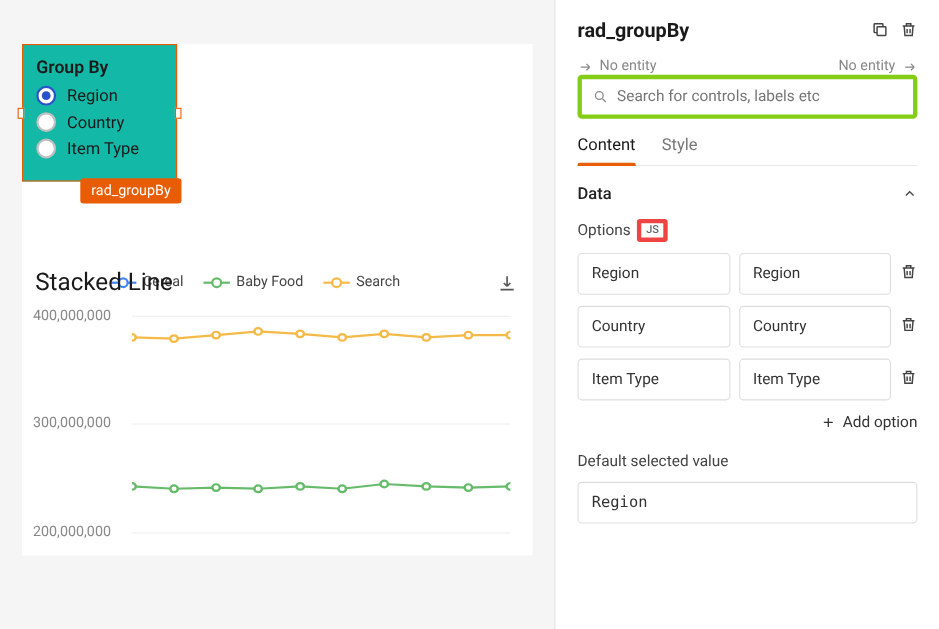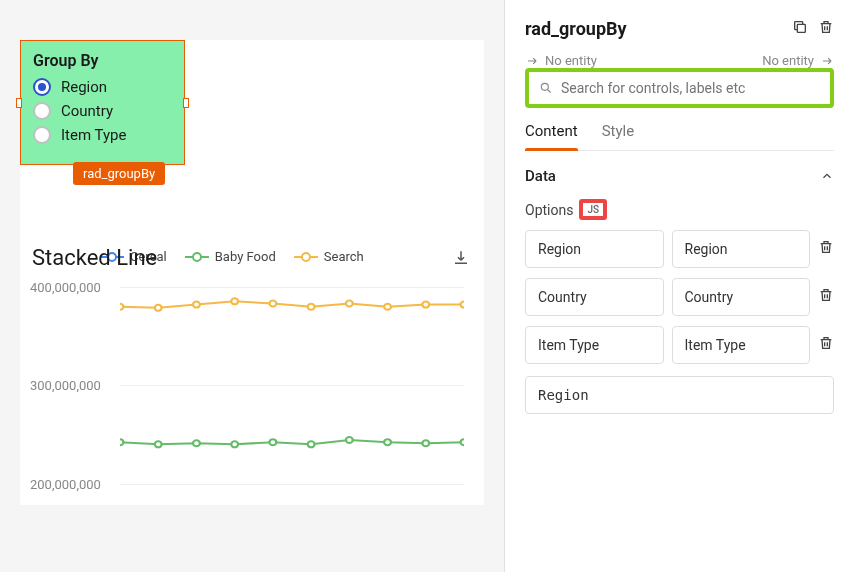--- a/index.html
+++ b/index.html
@@ -1,21 +1,21 @@
 <!DOCTYPE html>
 <html><head>
   <meta charset="utf-8">
   <style>
     * { box-sizing: border-box; margin: 0; padding: 0; font-family: -apple-system, BlinkMacSystemFont, "Segoe UI", Roboto, sans-serif; }
     body { display: flex; width: 854px; height: 572px; background: #fff; overflow: hidden; }
     
     .canvas { flex: 1; background: #f5f5f5; padding: 40px 20px 20px; position: relative; }
     .canvas-inner { background: #fff; padding: 0; }
     
-    .widget-radio { border: 1.5px solid #e85d04; padding: 10px 12px 14px; position: relative; width: 165px; background: #86efac; }
+    .widget-radio { border: 1.5px solid #e85d04; padding: 10px 12px 14px; position: relative; width: 141px; background: #14b8a6; }
     .widget-radio .handle-left, .widget-radio .handle-right { position: absolute; width: 6px; height: 10px; border: 1.5px solid #e85d04; background: #fff; top: 50%; transform: translateY(-50%); }
     .widget-radio .handle-left { left: -5px; }
     .widget-radio .handle-right { right: -5px; }
     .widget-radio-title { font-size: 16px; font-weight: 600; color: #1a1a1a; margin-bottom: 8px; }
     .radio-row { display: flex; align-items: center; gap: 10px; margin: 6px 0; }
     .radio-circle { width: 18px; height: 18px; border-radius: 50%; border: 2px solid #c0c0c0; background: #fff; flex-shrink: 0; }
     .radio-circle.selected { border-color: #2952cc; position: relative; }
     .radio-circle.selected::after { content: ''; position: absolute; width: 8px; height: 8px; border-radius: 50%; background: #2952cc; top: 50%; left: 50%; transform: translate(-50%, -50%); }
     .radio-label { font-size: 15px; color: #1a1a1a; }
     
@@ -240,17 +240,24 @@
     <input class="option-input" value="Item Type" style="">
     <input class="option-input" value="Item Type" style="">
     <span class="icon-btn">
       <svg width="16" height="16" viewBox="0 0 24 24" fill="none" stroke="#444" stroke-width="2">
             <path d="M4 7h16M9 7V4h6v3M6 7l1 13h10l1-13M10 11v6M14 11v6"></path>
           </svg>
     </span>
       </div>
     </div>
 
+  <div class="add-option">
+    <svg width="14" height="14" viewBox="0 0 24 24" fill="none" stroke="#333" stroke-width="2">
+        <path d="M12 5v14M5 12h14"></path>
+      </svg>
+    <span>Add option</span>
+  </div>
 
   <div class="default-section">
+    <span class="field-label">Default selected value</span>
     <input class="default-input" value="Region" style="">
   </div>
 </div>
 
 </body></html>

